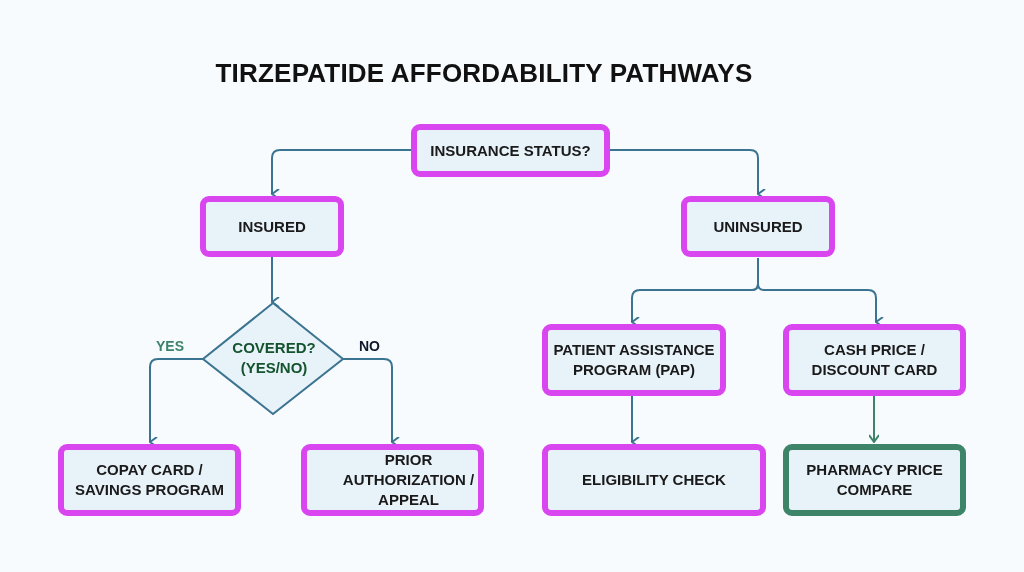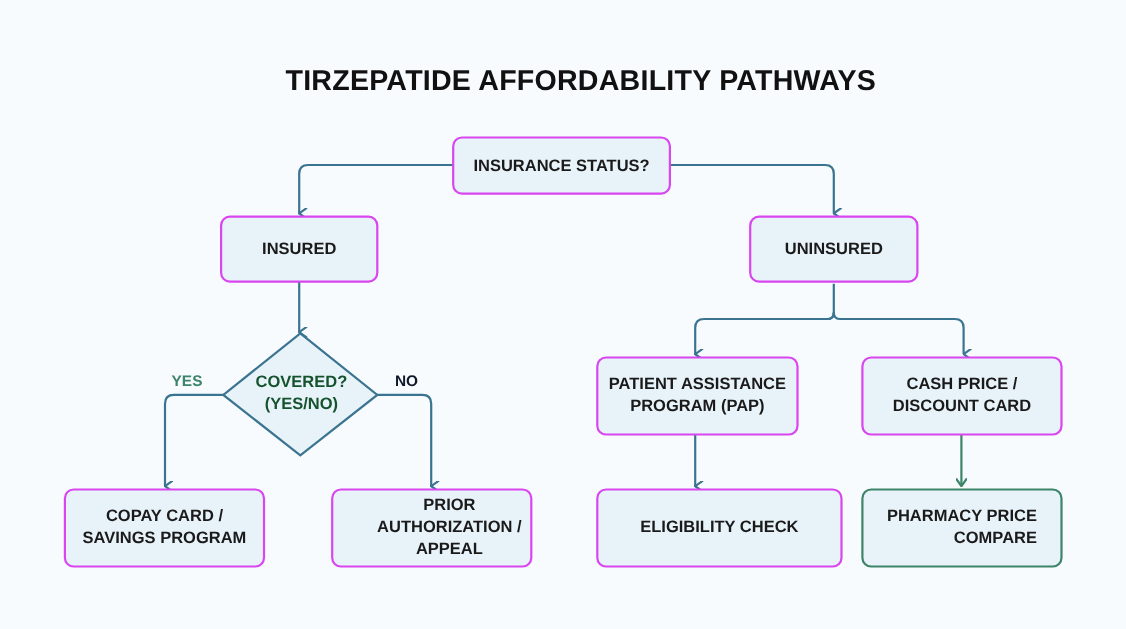--- a/index.html
+++ b/index.html
@@ -5,31 +5,31 @@
   html, body { margin: 0; padding: 0; }
   body {
     width: 1024px; height: 572px; overflow: hidden;
     background: #f7fbfd;
     font-family: "Liberation Sans", "DejaVu Sans", sans-serif;
     position: relative;
   }
   .title {
     position: absolute; left: 0; top: 58px; width: 968px;
     text-align: center; font-weight: bold; font-size: 26px;
-    color: #111; letter-spacing: 0.2px; padding-left: 44px;
+    color: #111; letter-spacing: 0.2px;
   }
   svg.edges { position: absolute; left: 0; top: 0; }
   .node {
     position: absolute; box-sizing: border-box;
-    background: #e8f2f9; border: 2px solid #d946ef; border-radius: 9px;
+    background: #e8f2f9; border: 6px solid #d946ef; border-radius: 9px;
     display: flex; align-items: center; justify-content: center;
     text-align: center; font-weight: bold; font-size: 15px; line-height: 20px;
     color: #1a1a1a; white-space: pre-line;
   }
-  .node.green { border-color: #3d8468; text-align: right; }
+  .node.green { border-color: #3d8468; }
   .diamond-text {
     position: absolute; left: 204px; top: 338px; width: 140px; height: 42px;
     text-align: center; font-weight: bold; font-size: 15px; line-height: 20px;
     color: #14532d; white-space: pre-line;
   }
   .edge-label {
     position: absolute; font-weight: bold; font-size: 14px;
   }
 </style>
 </head>

